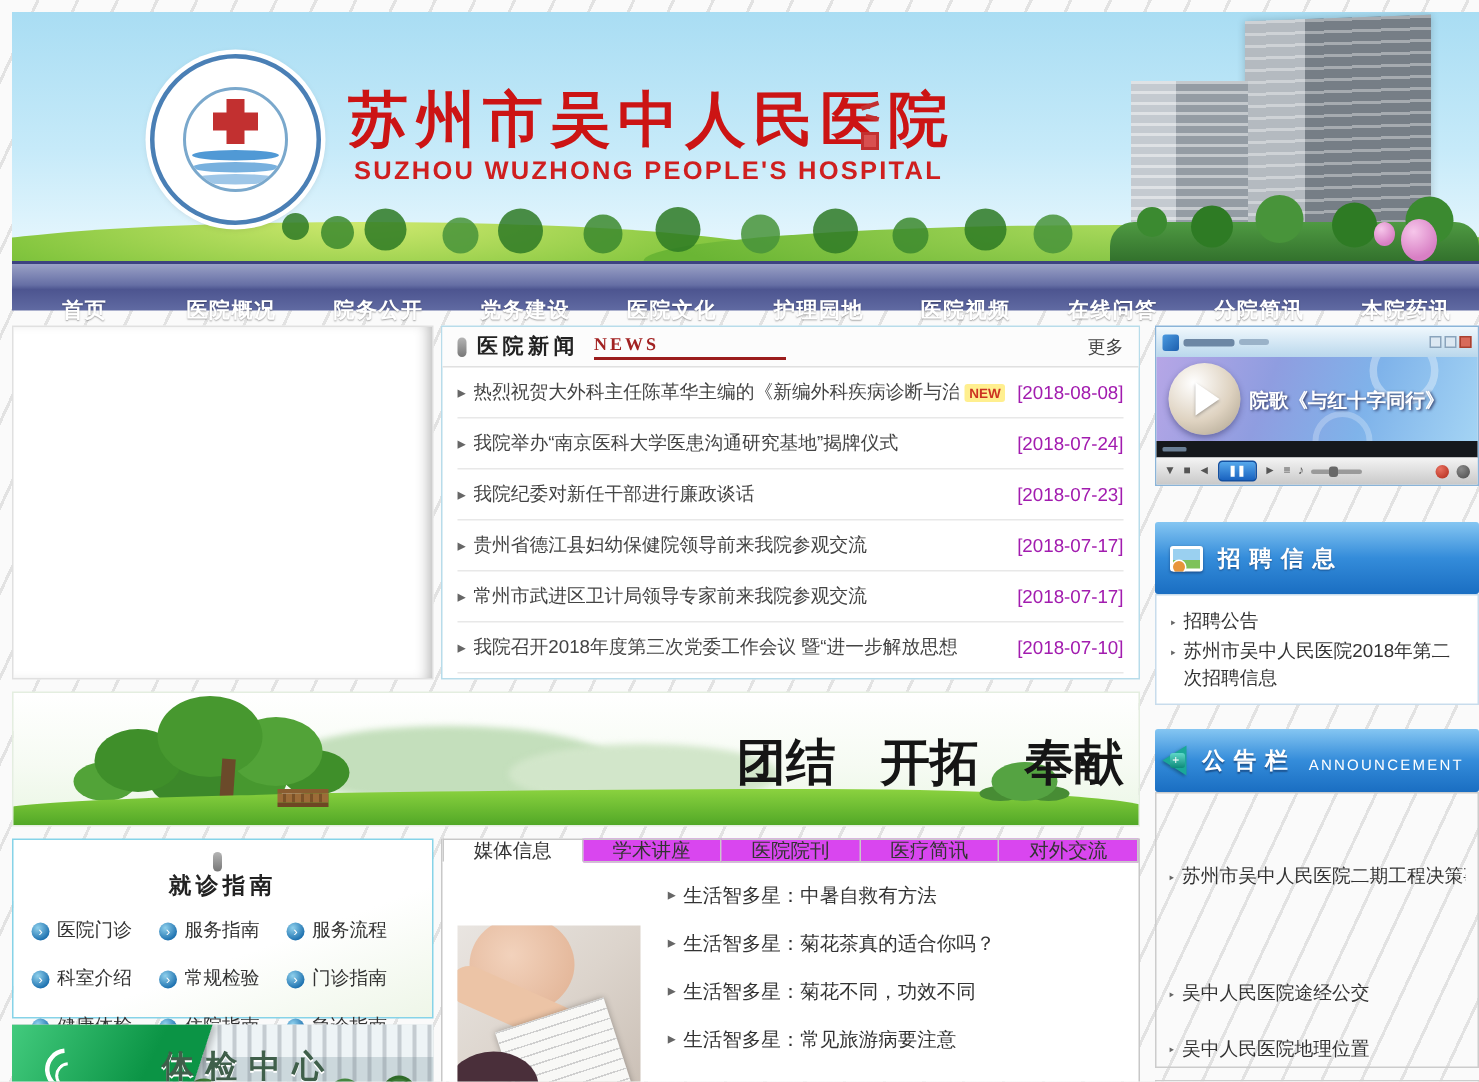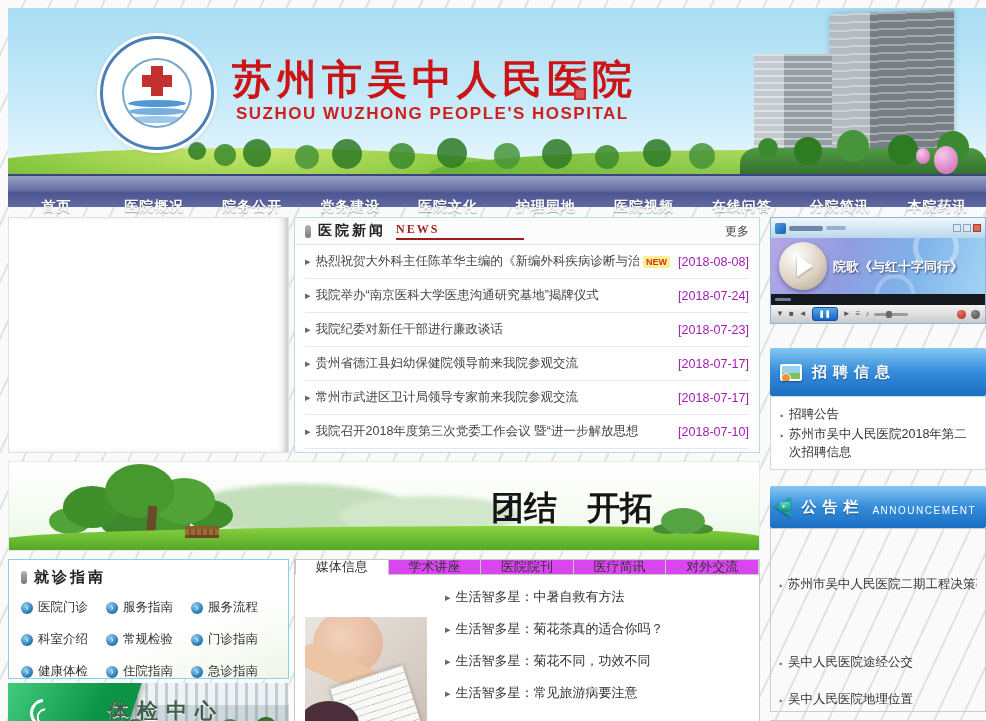--- a/index.html
+++ b/index.html
@@ -113,21 +113,21 @@
   .b-tree2 { position:absolute; right:54px; bottom:16px; width:44px; height:26px; border-radius:50%;
     background:#55a342; box-shadow:-16px 8px 0 -8px #478c34, 16px 8px 0 -8px #478c34; }
   .slogan { position:absolute; left:482px; top:24px; display:flex; gap:30px;
     font-family:"DejaVu Serif", serif; font-size:33px; font-weight:bold; color:#151515; }
 
   
   .row3 { display:flex; margin-top:8px; }
   .guide-col { width:281px; }
   .guide-box { height:120px; border:1px solid #86d3e8; padding:8px 12px 0;
     background:linear-gradient(160deg,#ffffff 60%,#eef6e8 100%); }
-  .guide-titlebar { display:flex; align-items:center; }
+  .guide-titlebar { display:flex; align-items:center;flex-direction:column; }
   .guide-title { font-size:15px; font-weight:bold; color:#222; letter-spacing:3px; }
   .guide-grid { display:grid; grid-template-columns:repeat(3,1fr); row-gap:15px; margin-top:12px; }
   .guide-item { display:flex; align-items:center; font-size:12.5px; color:#333; cursor:pointer; white-space:nowrap; }
   .g-bullet { flex:none; width:12px; height:12px; border-radius:50%; margin-right:5px;
     background:radial-gradient(circle at 35% 30%, #8fd0ec, #1b6fae 75%);
     color:#fff; font-size:9px; line-height:12px; text-align:center; }
 
   .checkup { position:relative; height:60px; margin-top:4px; overflow:hidden; background:#dfe7ea; }
   .chk-photo { position:absolute; right:0; top:0; bottom:0; width:62%;
     background:
@@ -336,20 +336,21 @@
         <div class="b-mount m1"></div>
         <div class="b-mount m2"></div>
         <div class="b-crown"></div>
         <div class="b-trunk"></div>
         <div class="b-grass"></div>
         <div class="b-bench"></div>
         <div class="b-tree2"></div>
         <div class="slogan">
           <span>团结</span>
           <span>开拓</span>
+          <span>奉献</span>
         </div>
       </div>
 
       <div class="row3">
         <div class="guide-col">
           <div class="guide-box">
             <div class="guide-titlebar">
               <span class="capsule"></span>
               <span class="guide-title">就诊指南</span>
             </div>

